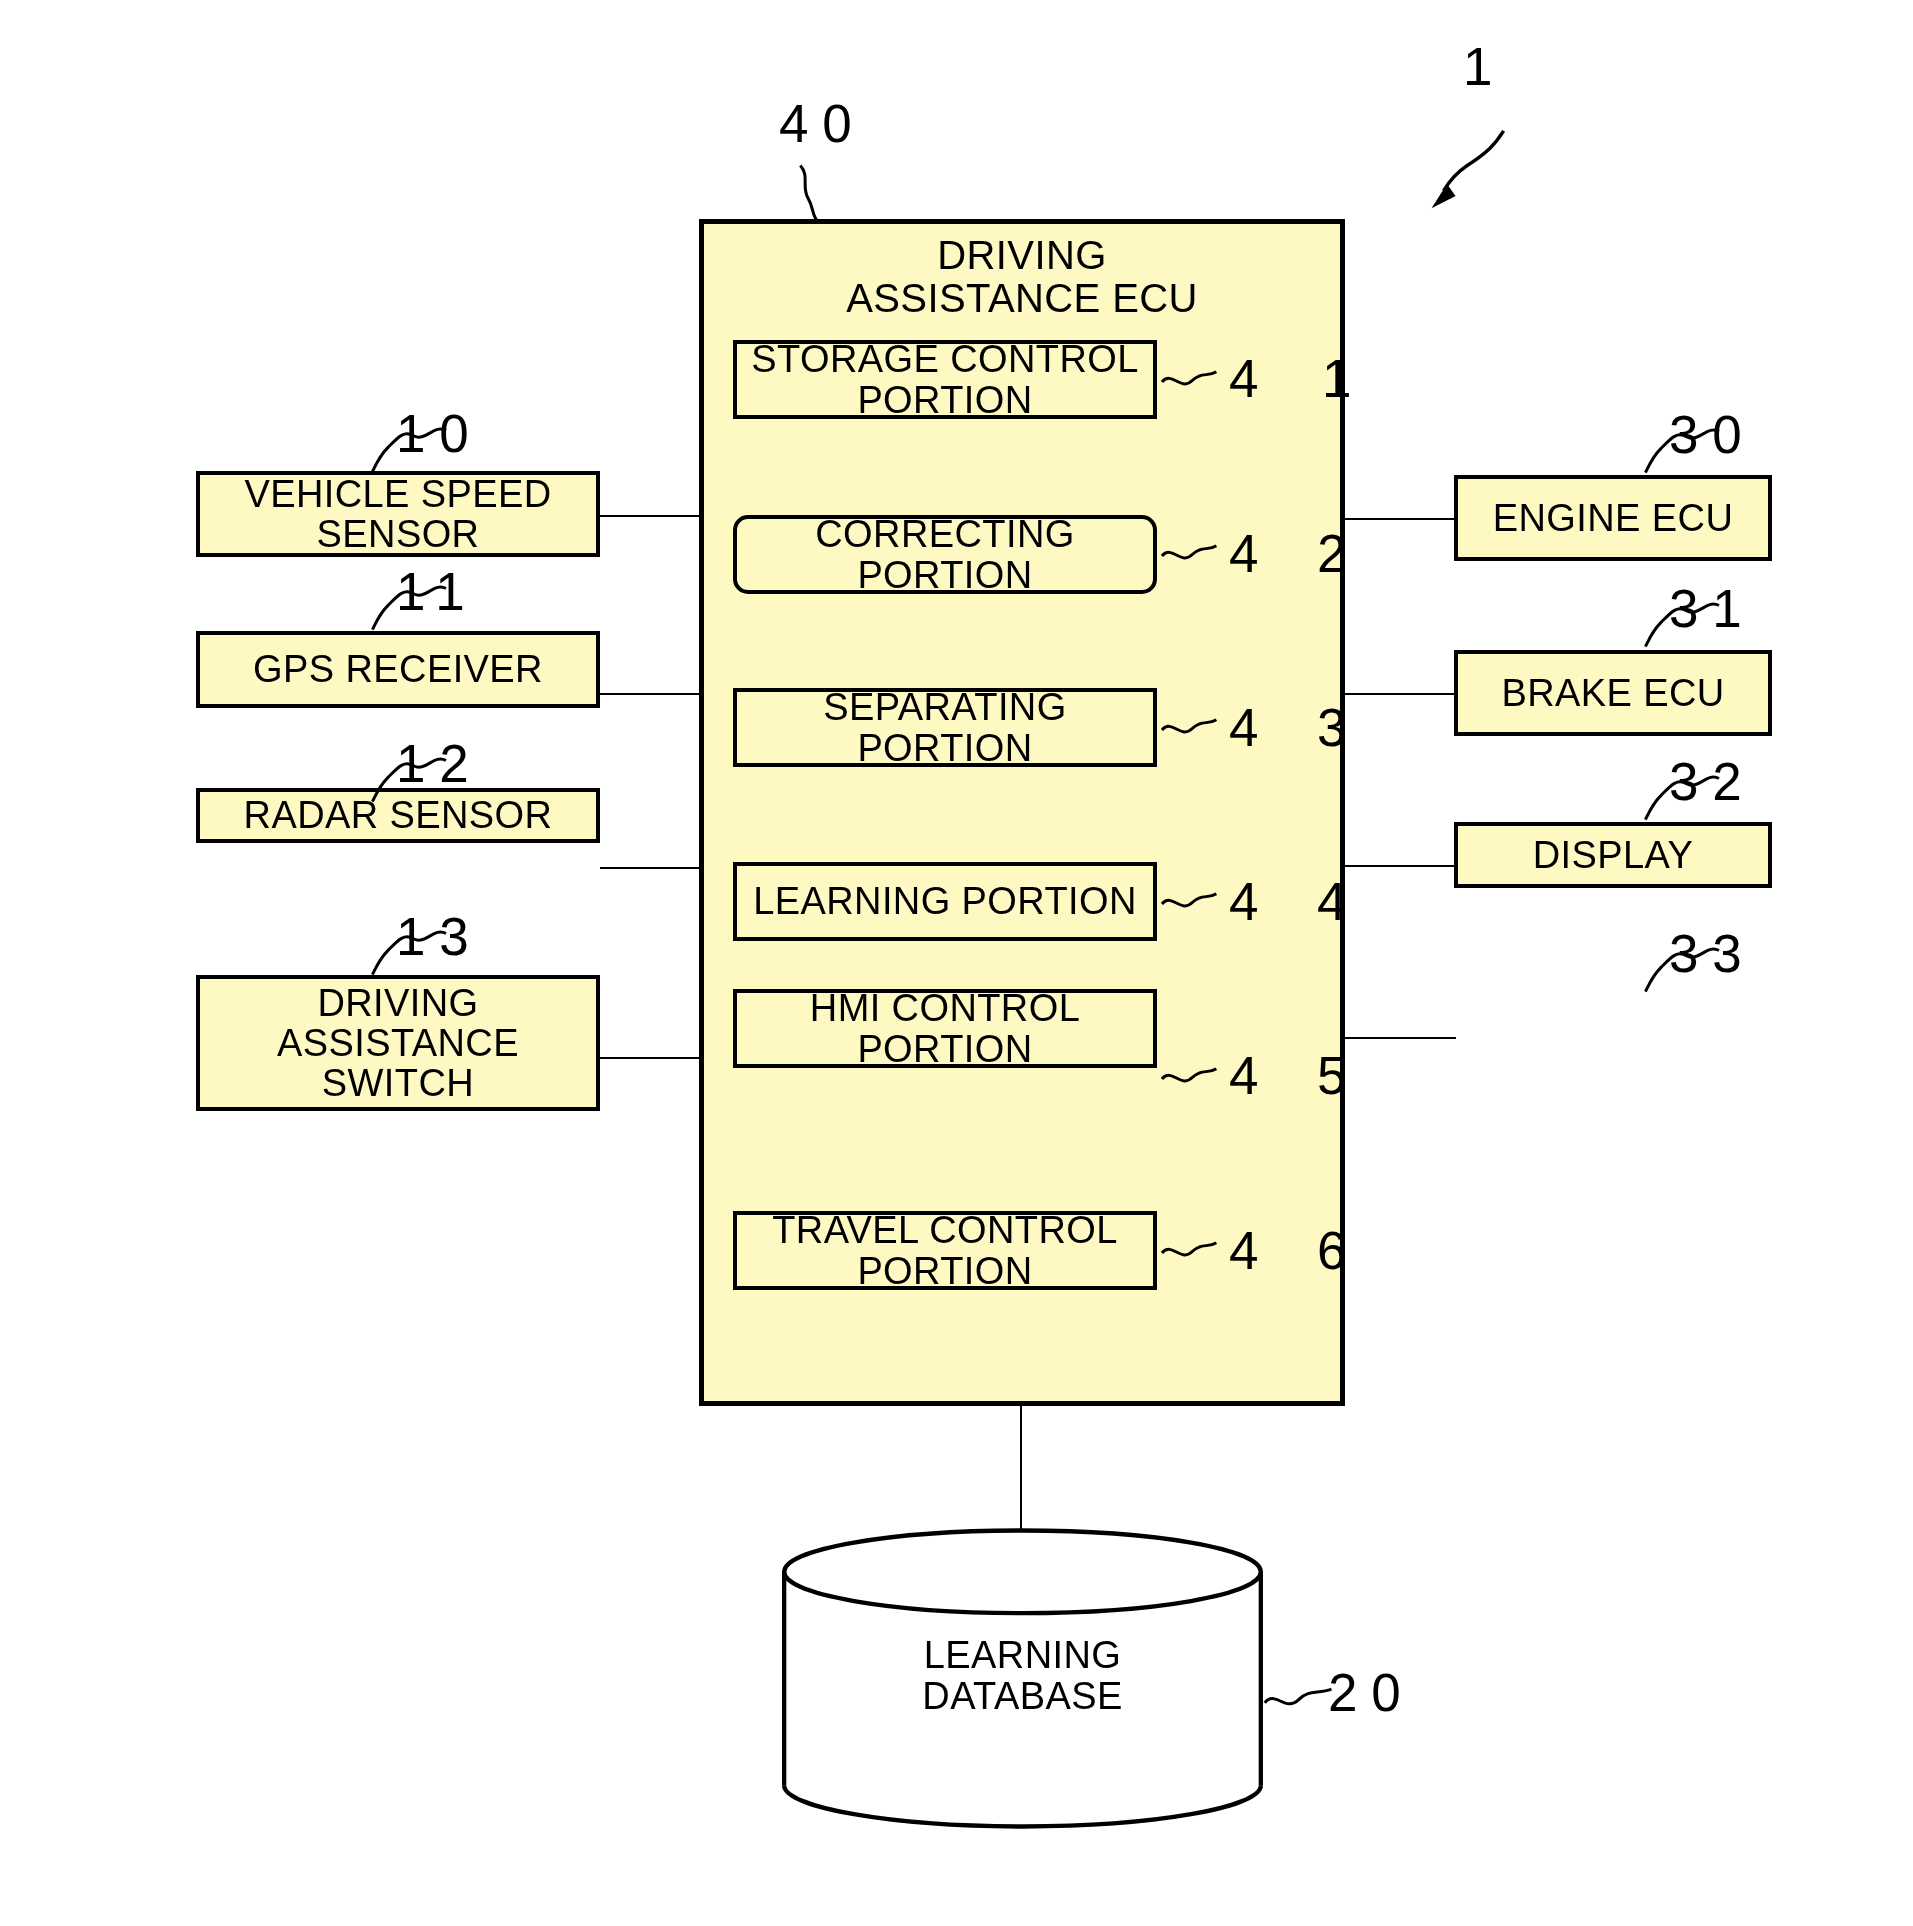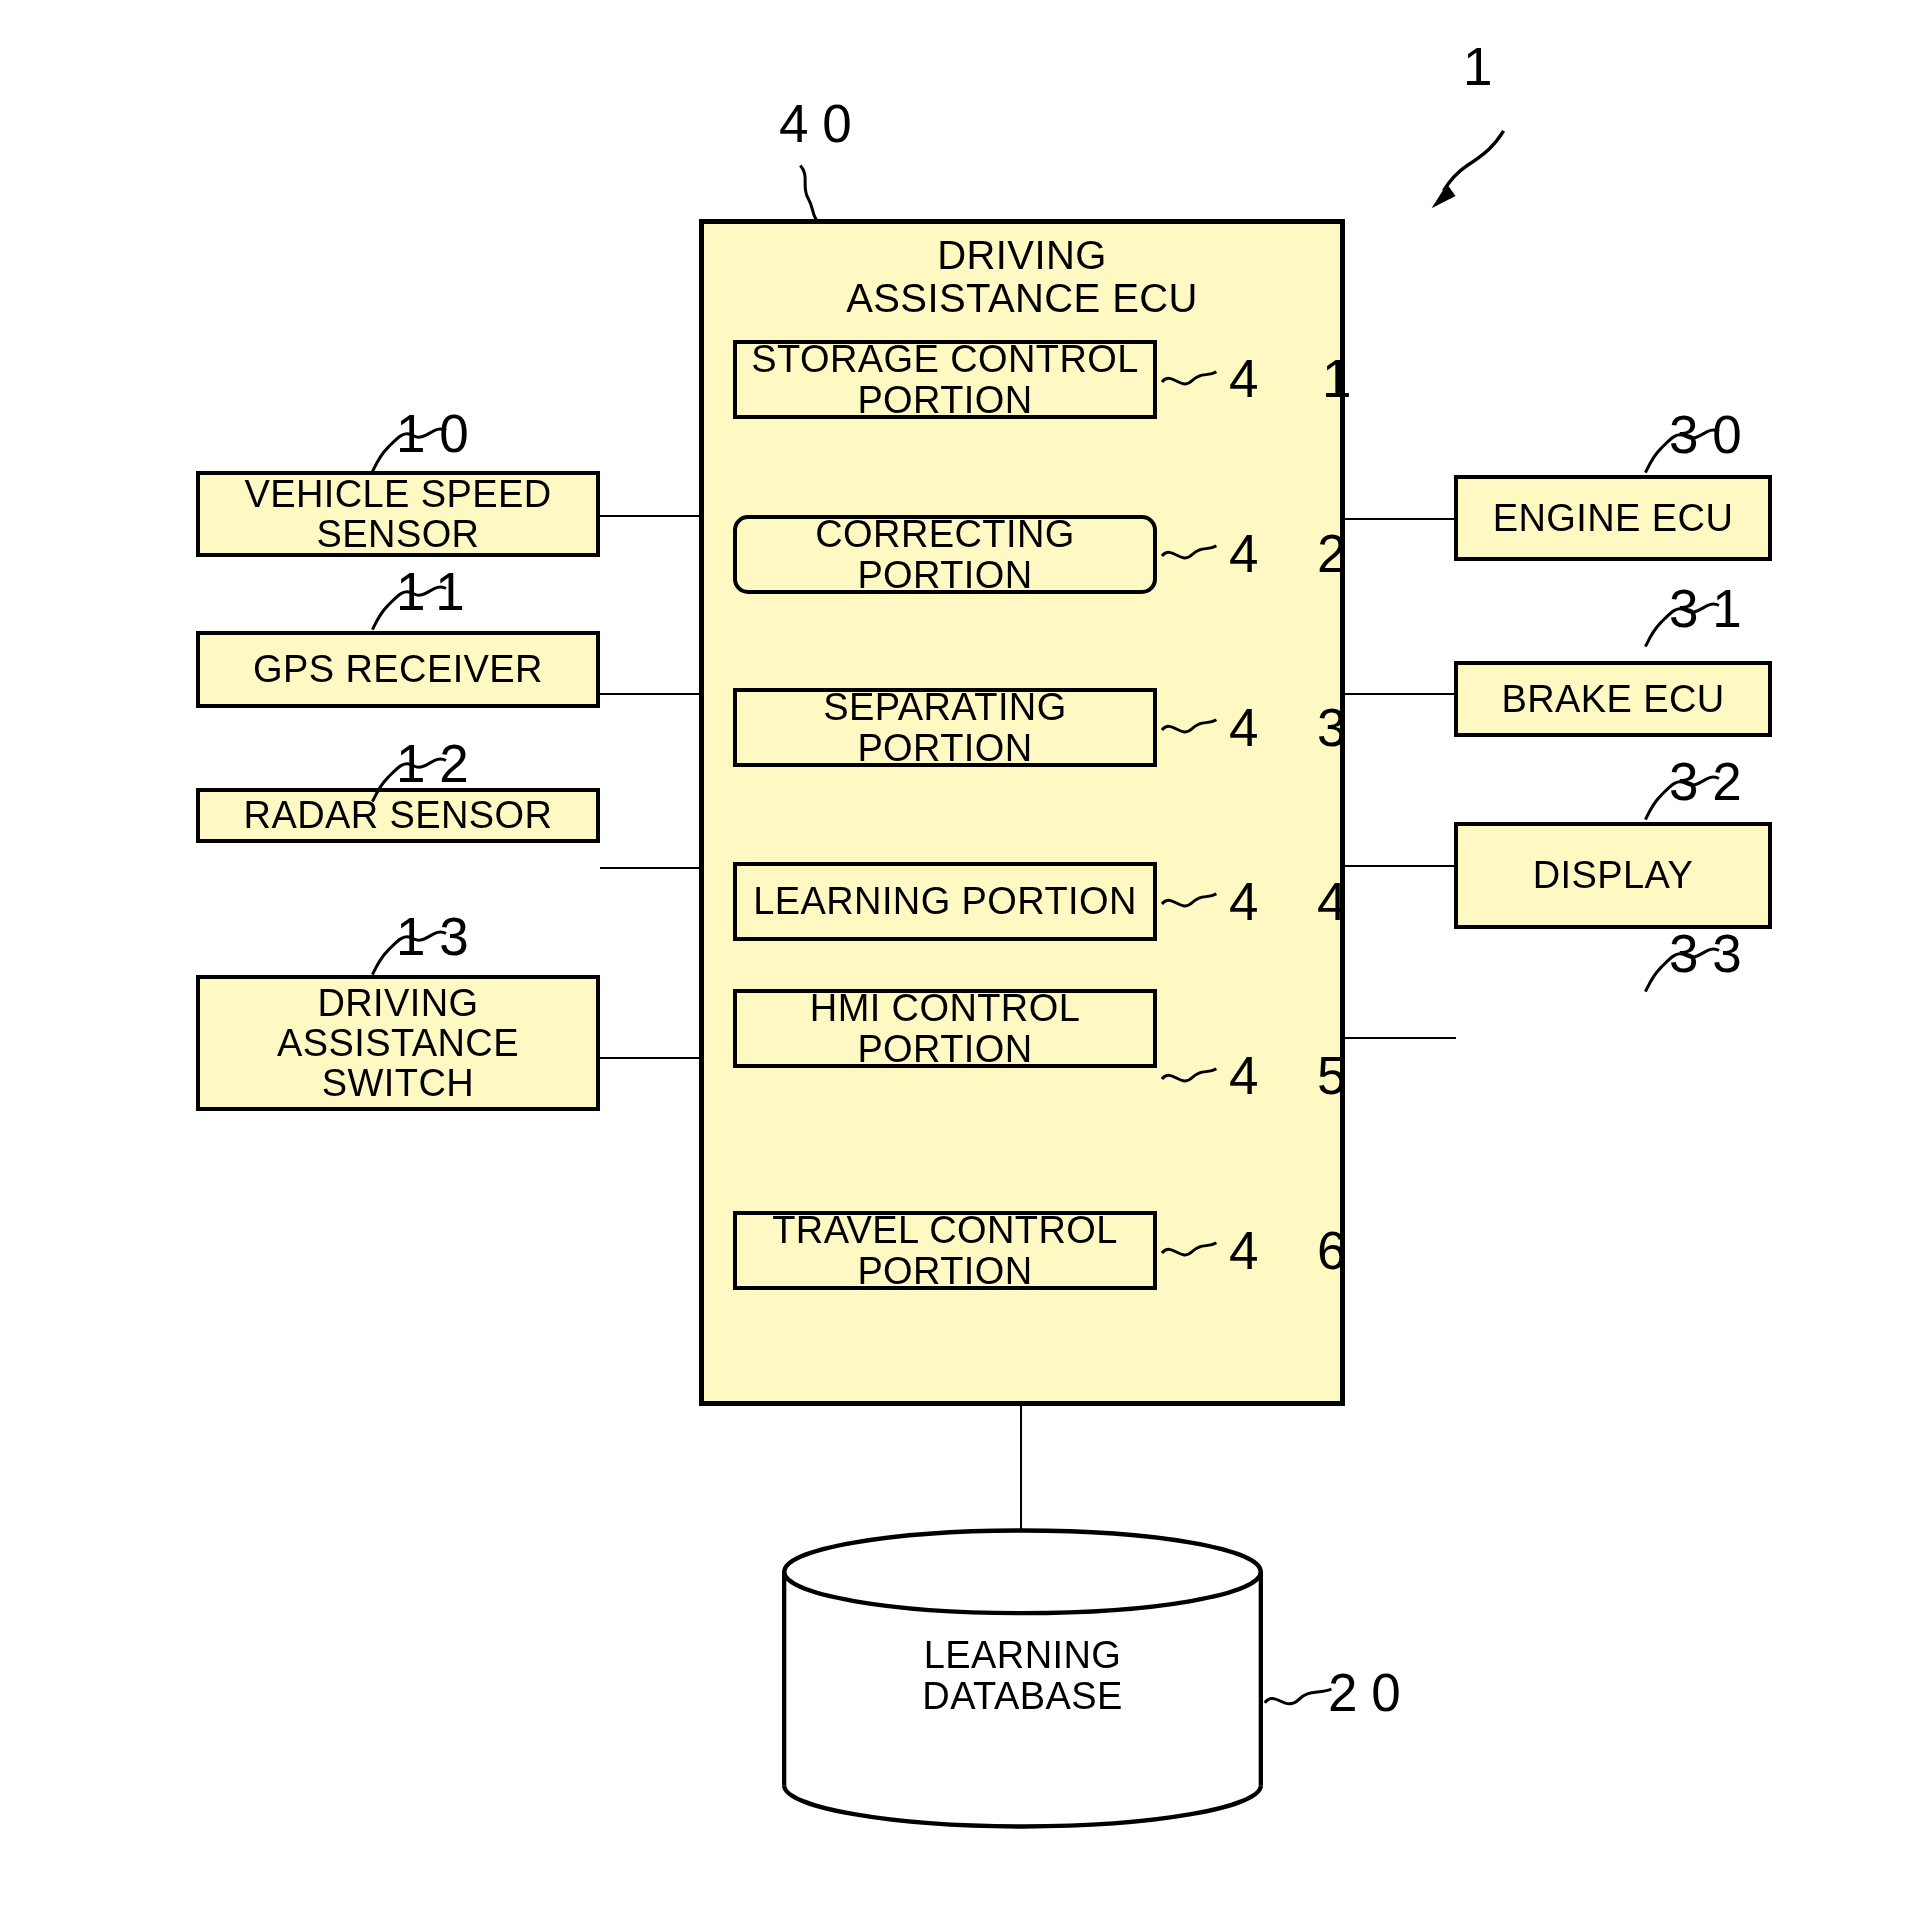--- a/index.html
+++ b/index.html
@@ -192,24 +192,24 @@
     </svg>
 
   <div class="line-h" style="left:600px;top:515px;width:102px;"></div>
   <div class="line-h" style="left:600px;top:693px;width:102px;"></div>
   <div class="line-h" style="left:600px;top:867px;width:102px;"></div>
   <div class="line-h" style="left:600px;top:1057px;width:102px;"></div>
 
   <div class="box right-box" style="top:475px;height:86px;">
     <span class="txt">ENGINE ECU</span>
   </div>
-  <div class="box right-box" style="top:650px;height:76px;margin-top:11px;">
+  <div class="box right-box" style="top:650px;height:86px;">
     <span class="txt">BRAKE ECU</span>
   </div>
-  <div class="box right-box" style="top:822px;height:107px;">
+  <div class="box right-box" style="top:822px;height:66px;">
     <span class="txt">DISPLAY</span>
   </div>
 
   <div class="ref" style="left:1669px;top:404px;">30</div>
   <svg class="leader" style="left:1633px;top:423px;width:95px;height:53px;" viewBox="0 0 110 62">
     <path d="M100 10 C 86 2, 76 24, 62 16 C 50 9, 42 20, 32 30 C 22 40, 18 50, 14 58" stroke="#000" stroke-width="3.5" fill="none"></path>
     </svg>
 
   <div class="ref" style="left:1669px;top:578px;">31</div>
   <svg class="leader" style="left:1633px;top:597px;width:95px;height:53px;" viewBox="0 0 110 62">

